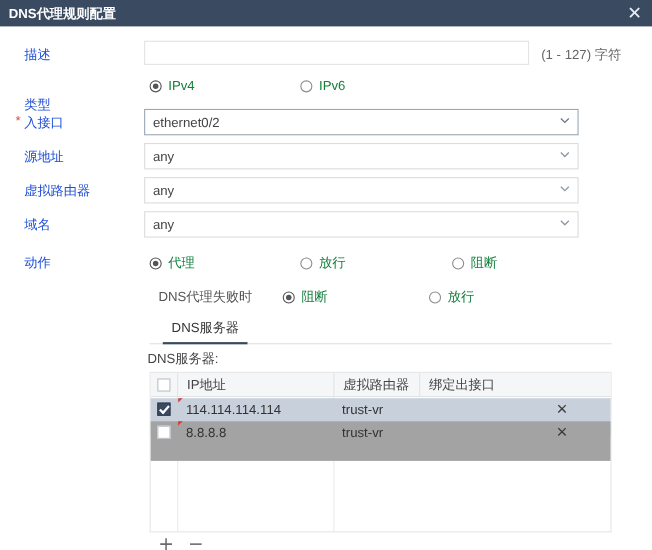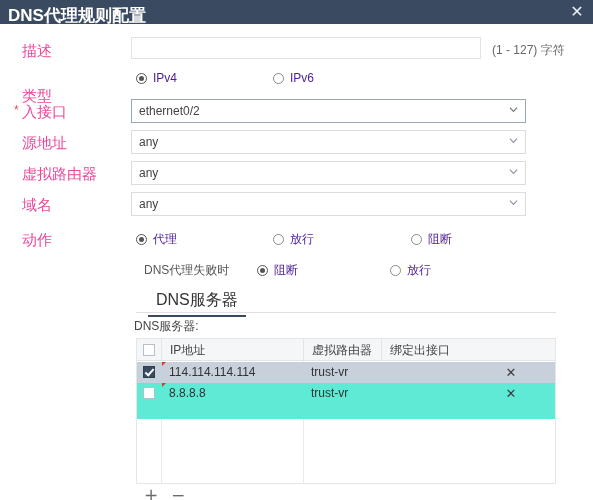--- a/index.html
+++ b/index.html
@@ -28,21 +28,21 @@
     left: 0; top: 0;
     width: 593px;
     height: 24px;
     background: #3a4a61;
     color: #ffffff;
   }
   .titlebar .title {
     position: absolute;
     left: 8px;
     top: 4px;
-    font-size: 17px;
+    font-size: 12px;
     font-weight: bold;
     letter-spacing: 0px;
     white-space: nowrap;
   }
   .titlebar .close {
     position: absolute;
     right: 6px;
     top: 1px;
     width: 20px;
     height: 22px;
@@ -55,22 +55,22 @@
   }
   .row {
     position: absolute;
     left: 0;
     width: 593px;
   }
   .label {
     position: absolute;
     left: 22px;
     width: 100px;
-    font-size: 15px;
-    color: #ec4899;
+    font-size: 12px;
+    color: #1d4ed8;
     white-space: nowrap;
   }
   .req-star {
     position: absolute;
     left: 14px;
     color: #d9534f;
     font-size: 12px;
   }
 
   .textinput {
@@ -121,21 +121,21 @@
     color: #666666;
     white-space: nowrap;
   }
 
   
   .radio {
     position: absolute;
     white-space: nowrap;
     cursor: pointer;
     font-size: 12px;
-    color: #4c1d95;
+    color: #15803d;
   }
   .radio .dot {
     display: inline-block;
     vertical-align: -2px;
     width: 11px;
     height: 11px;
     border-radius: 50%;
     border: 1px solid #8c8c8c;
     background: #ffffff;
     box-sizing: border-box;
@@ -167,21 +167,21 @@
     top: 290px;
     width: 420px;
     height: 22px;
     border-bottom: 1px solid #e0e0e0;
   }
   .tab {
     position: absolute;
     left: 12px;
     top: 0px;
     padding: 0 8px 4px 8px;
-    font-size: 16px;
+    font-size: 12px;
     color: #444444;
     white-space: nowrap;
     cursor: pointer;
     text-align: center;
   }
   .tab.active {
     border-bottom: 2px solid #3a4a61;
     color: #333333;
   }
 
@@ -227,21 +227,21 @@
   .th.sep { border-left: 1px solid #e2e4e6; }
 
   .trow {
     position: absolute;
     left: 0;
     width: 100%;
     height: 36px;
     box-sizing: border-box;
   }
   .trow.sel { background: #c8d0dc; }
-  .trow.alt { background: #5eead4; }
+  .trow.alt { background: #a3a3a3; }
   .td {
     position: absolute;
     top: 0;
     height: 21px;
     line-height: 21px;
     font-size: 12px;
     color: #333333;
     white-space: nowrap;
     box-sizing: border-box;
   }

